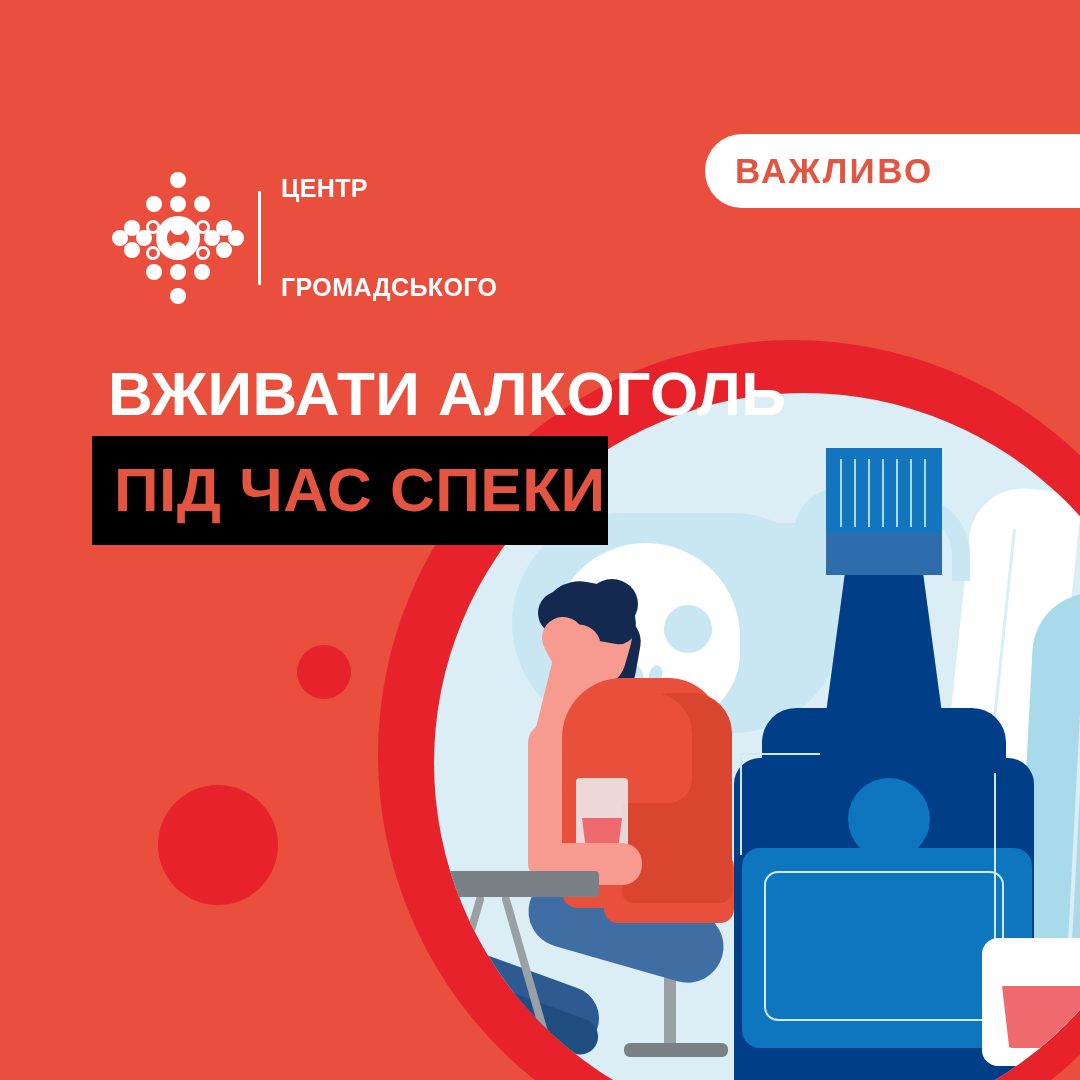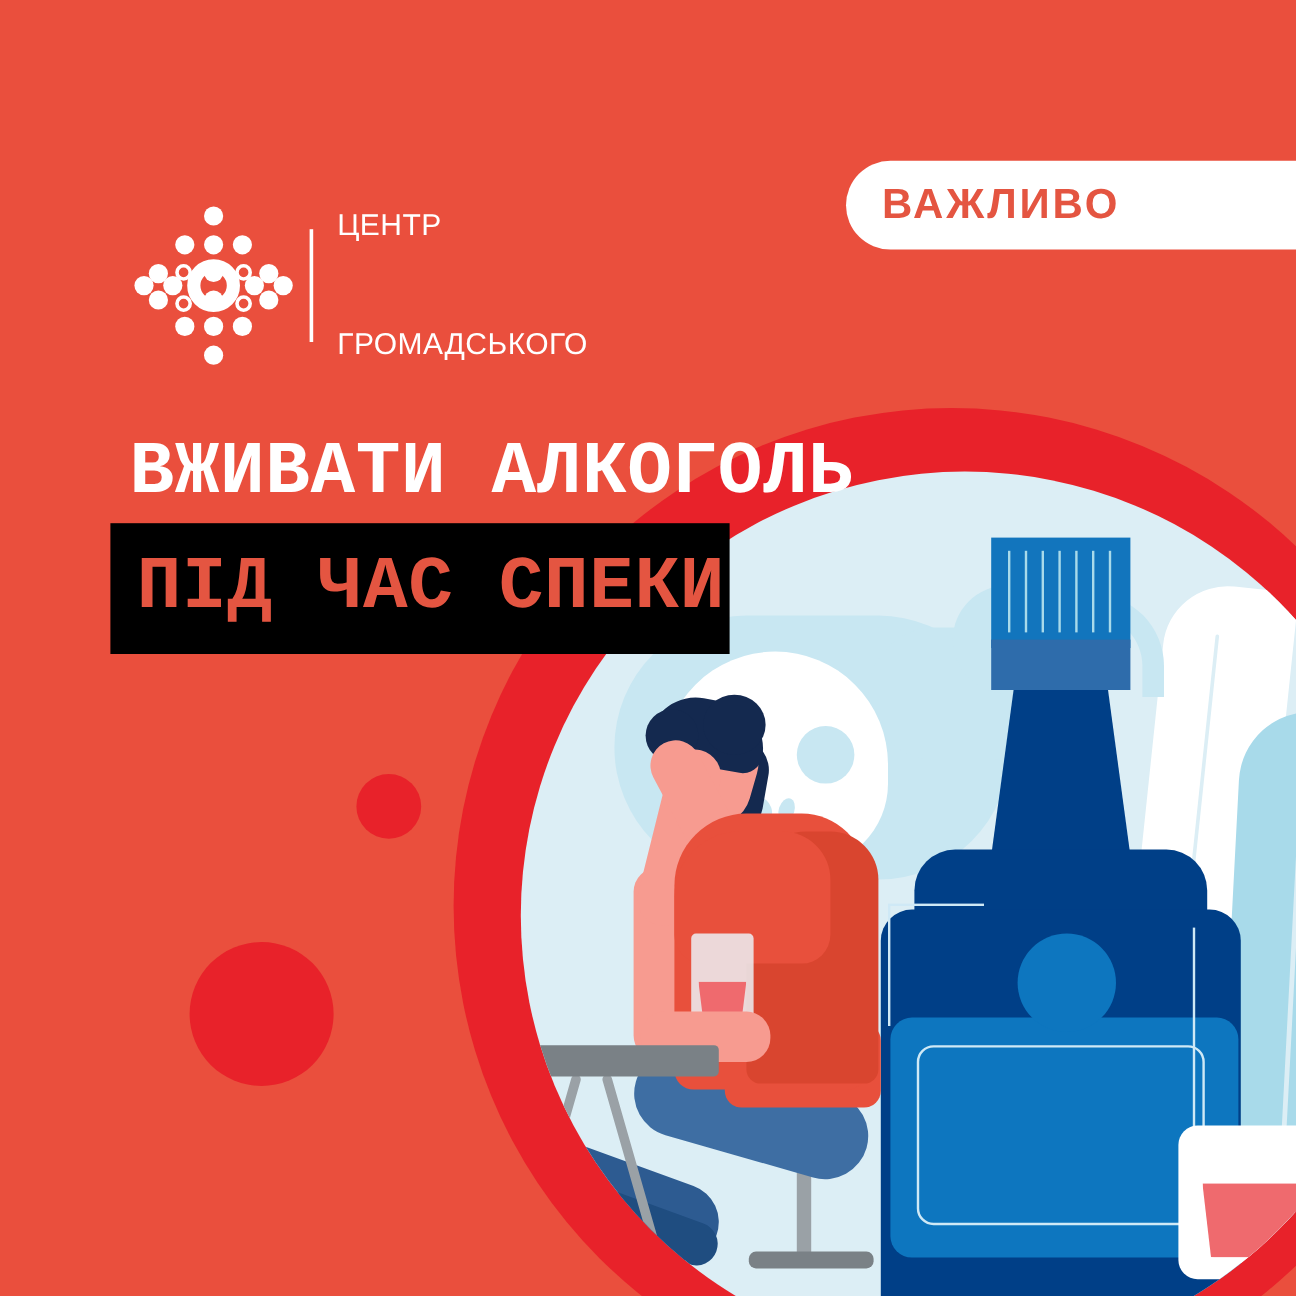--- a/index.html
+++ b/index.html
@@ -50,21 +50,21 @@
   #logo-mark .ring{position:absolute;border-radius:50%;border:3px solid #ffffff;background:transparent;box-sizing:border-box;}
   #logo-center{
     position:absolute;left:44px;top:44px;width:44px;height:44px;
     border-radius:50%;border:11px solid #ffffff;box-sizing:border-box;
   }
   #logo-divider{
     width:3px;height:94px;background:#ffffff;margin-left:14px;margin-right:20px;flex:0 0 auto;
   }
   #logo-text{
     color:#ffffff;
-    font-weight:normal;
+    font-weight:bold;
     font-size:25px;
     line-height:33px;
     letter-spacing:0.4px;
     white-space:pre;
   }
   #logo-text div{display:block;}
 
   
   #badge{
     position:absolute;
@@ -85,21 +85,20 @@
   
   #headline{
     position:absolute;left:108px;top:362px;width:720px;
   }
   .hl-line{
     font-weight:bold;
     font-size:62px;
     line-height:63px;
     letter-spacing:0.5px;
     white-space:nowrap;
-    font-family:Liberation Mono, monospace;
   }
   #hl-1{color:#ffffff;margin-bottom:11px;}
   #hl-3{color:#ffffff;margin-top:12px;}
   #hl-2-wrap{
     position:absolute;left:-16px;top:74px;
     background:#000000;
     padding:22px 22px 24px 22px;
     width:472px;
     box-sizing:content-box;
   }

